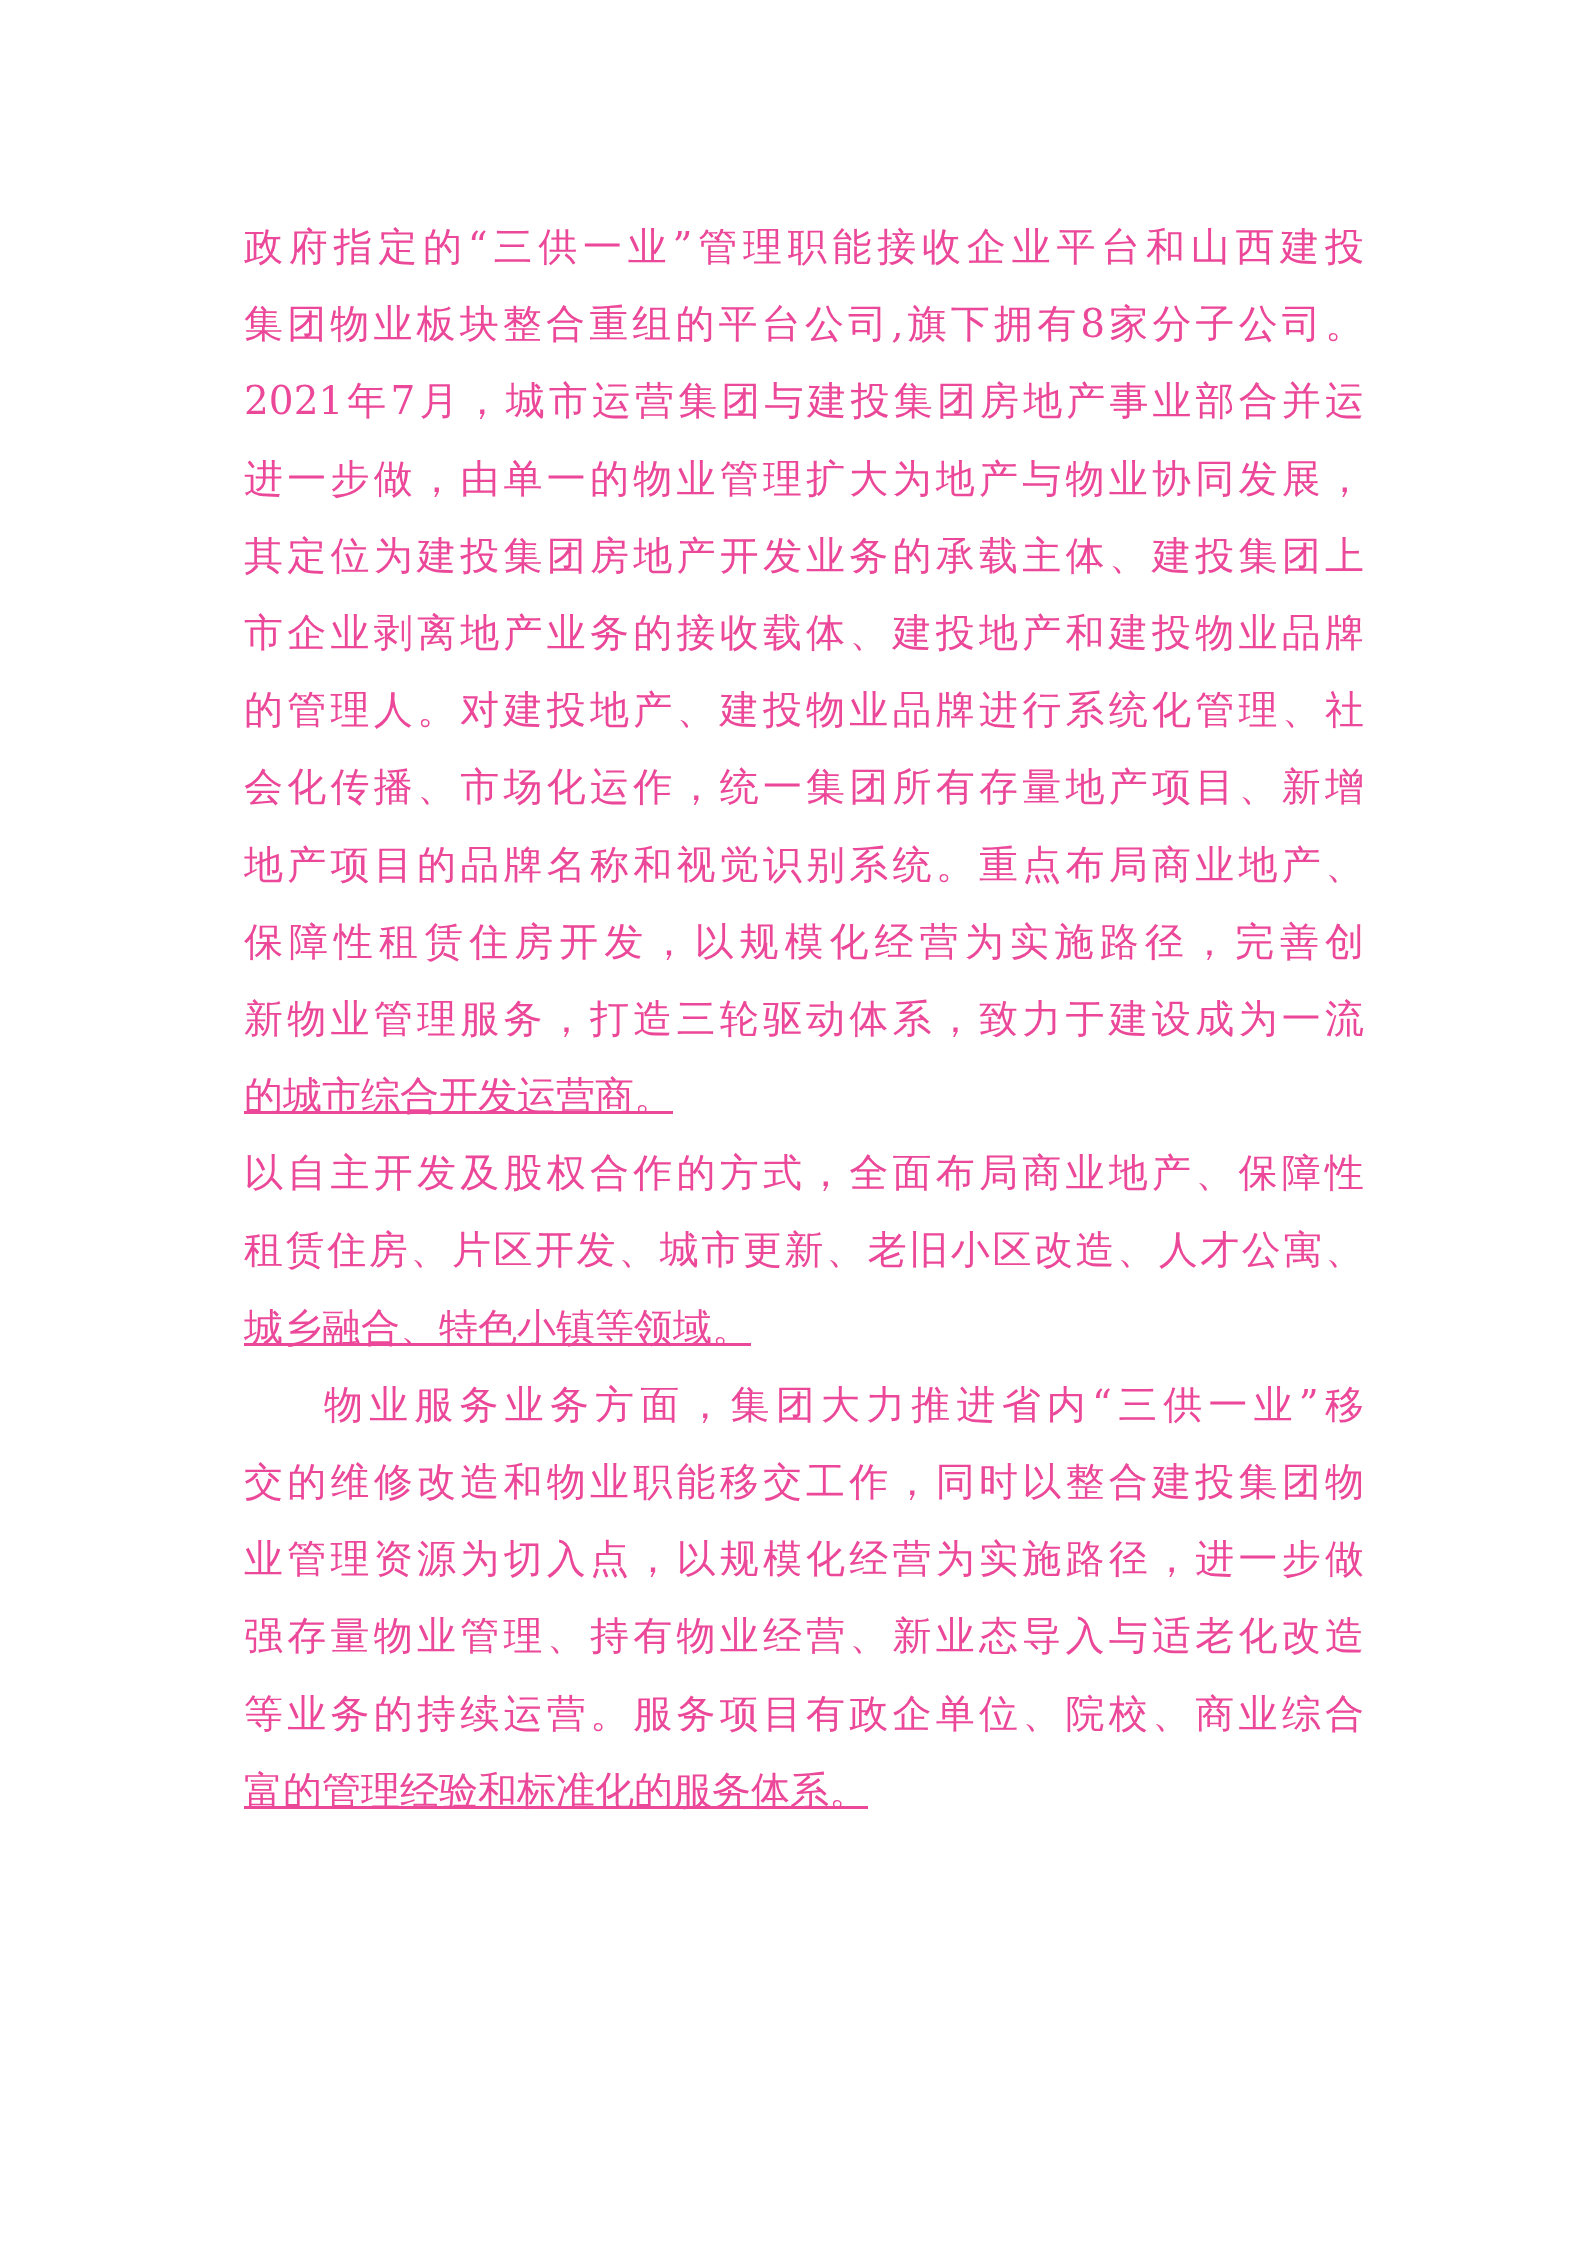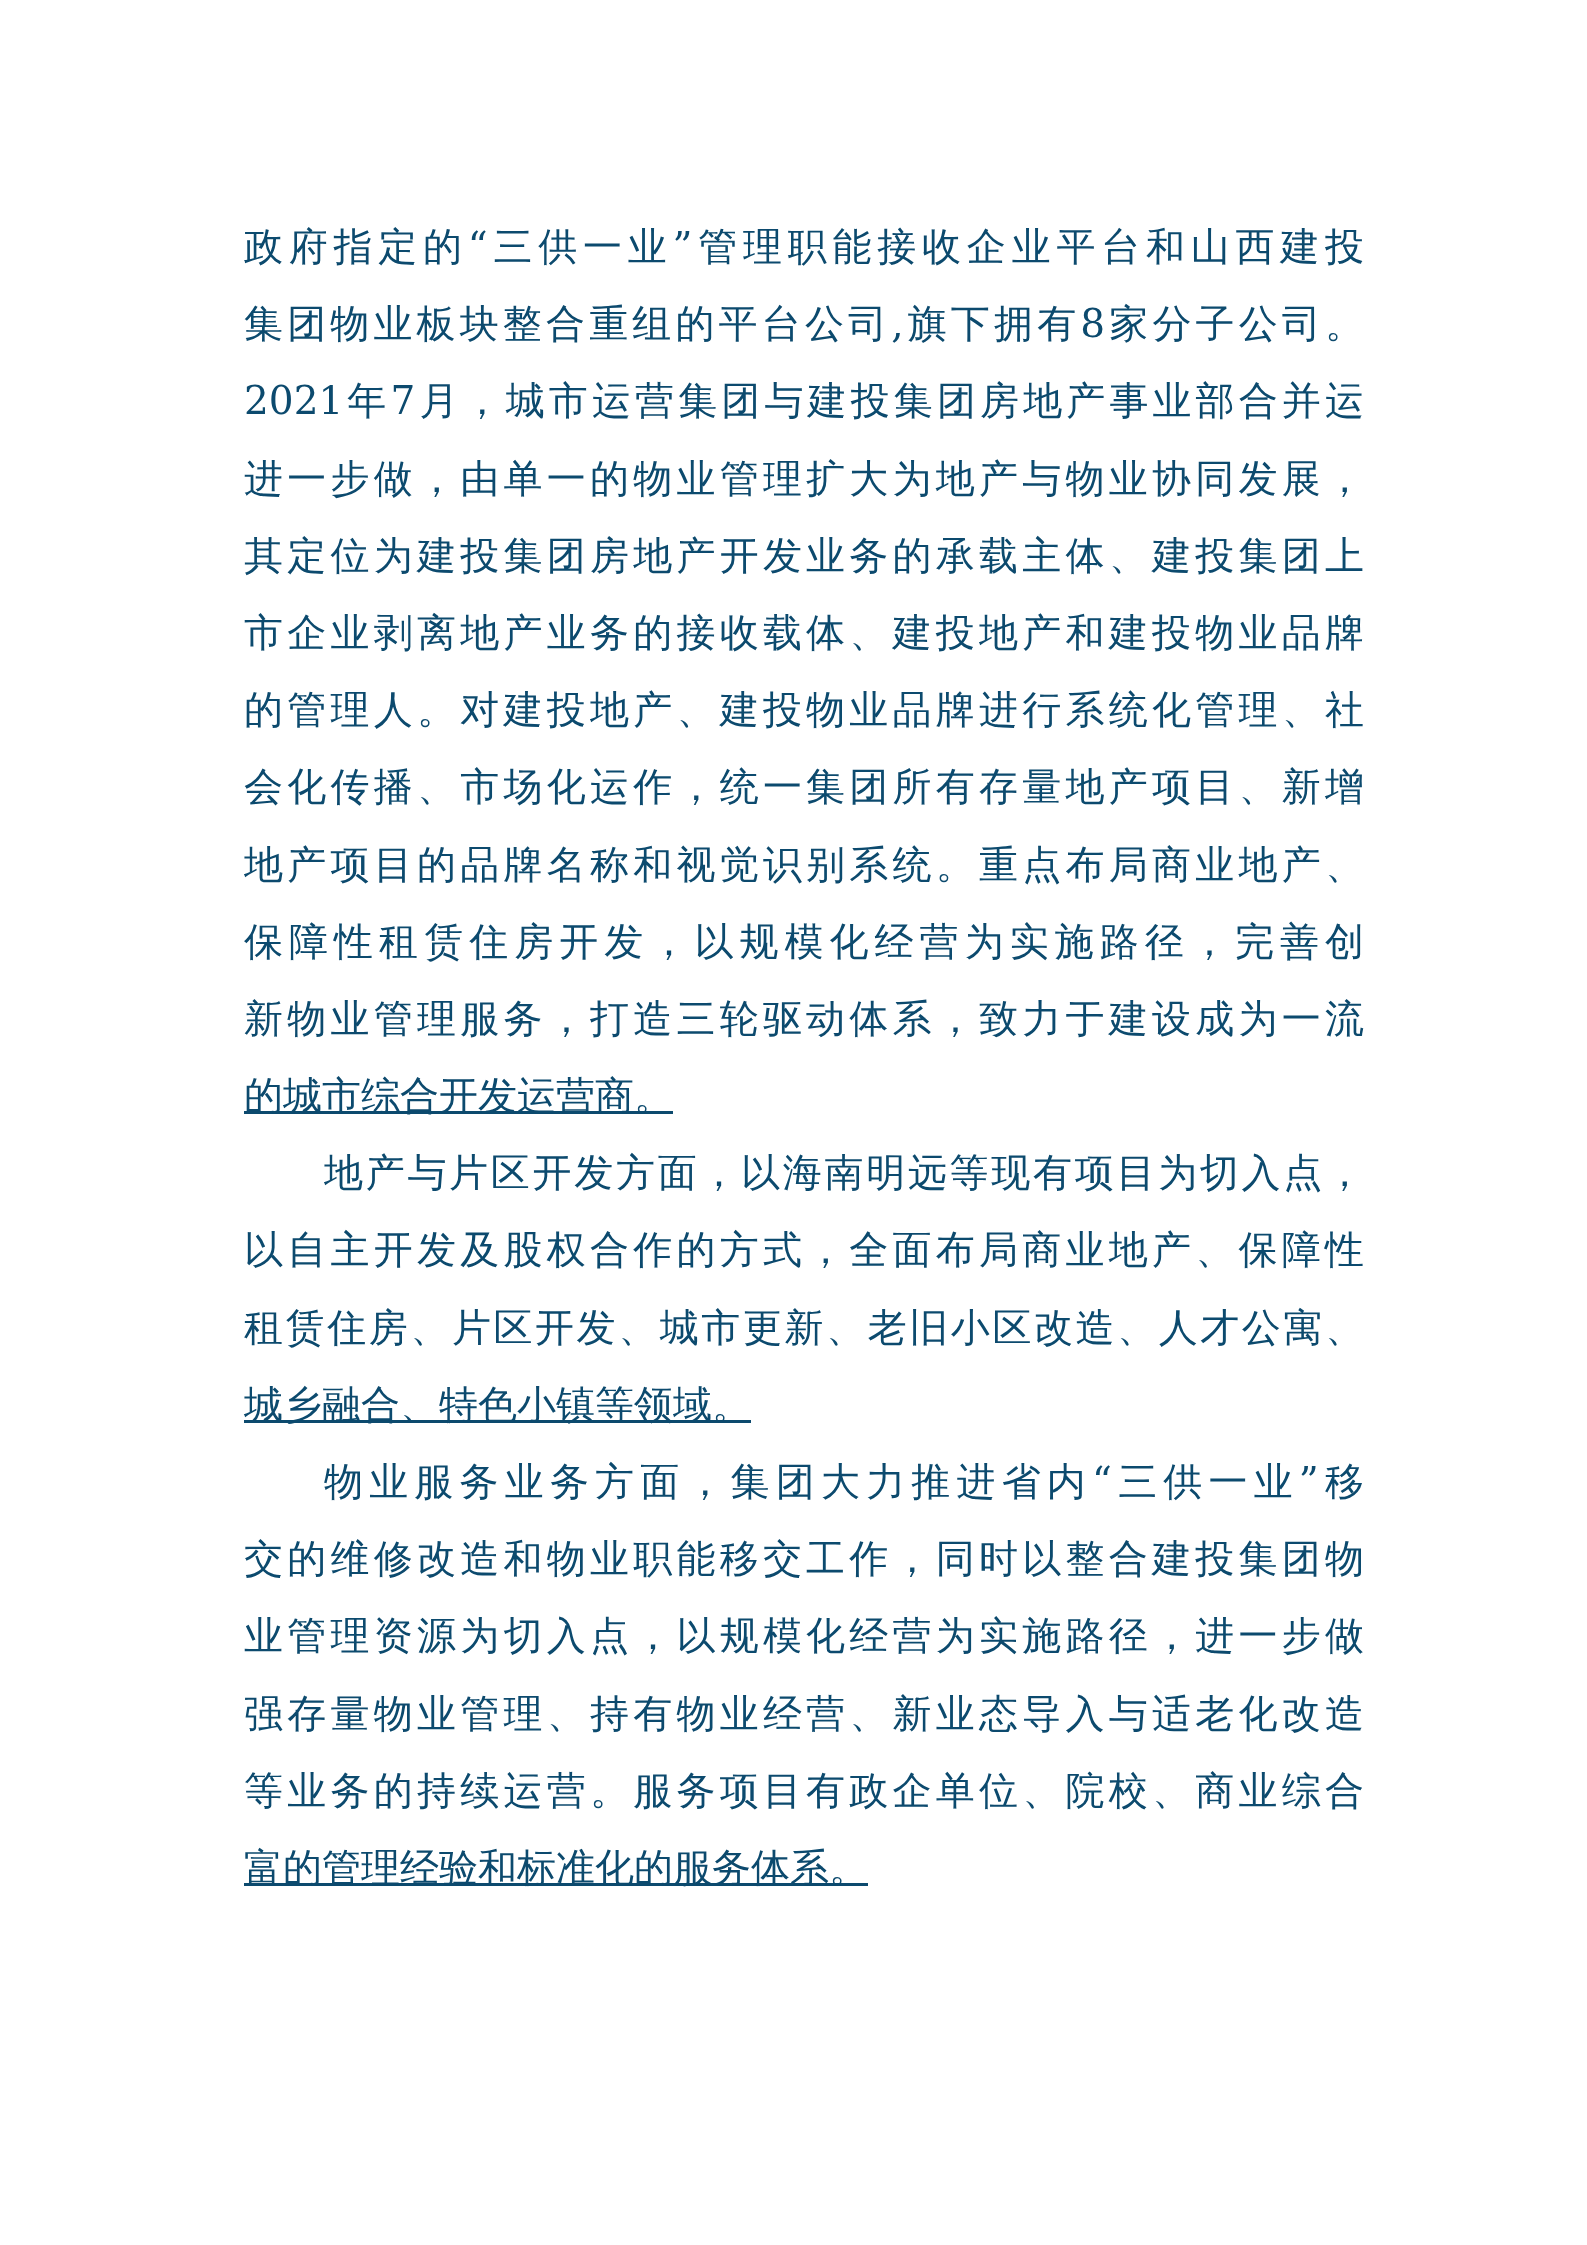--- a/index.html
+++ b/index.html
@@ -20,21 +20,21 @@
       width: 1587px;
       height: 2245px;
       background: #ffffff;
     }
     .text-body {
       position: absolute;
       left: 244px;
       top: 208px;
       width: 1120px;
       font-family: "DejaVu Serif", "Liberation Serif", serif;
-      color: #0c4a6e;
+      color: #ec4899;
       font-size: 39px;
       line-height: 77.2px;
     }
     .paragraph {
       margin: 0;
       padding: 0;
     }
     .line {
       display: block;
       white-space: nowrap;
@@ -65,21 +65,20 @@
       <span class="line">市企业剥离地产业务的接收载体、建投地产和建投物业品牌</span>
       <span class="line">的管理人。对建投地产、建投物业品牌进行系统化管理、社</span>
       <span class="line">会化传播、市场化运作，统一集团所有存量地产项目、新增</span>
       <span class="line">地产项目的品牌名称和视觉识别系统。重点布局商业地产、</span>
       <span class="line">保障性租赁住房开发，以规模化经营为实施路径，完善创</span>
       <span class="line">新物业管理服务，打造三轮驱动体系，致力于建设成为一流</span>
       <span class="line last">的城市综合开发运营商。</span>
     </div>
 
     <div class="paragraph">
-      <span class="line indent">地产与片区开发方面，以海南明远等现有项目为切入点，</span>
       <span class="line">以自主开发及股权合作的方式，全面布局商业地产、保障性</span>
       <span class="line">租赁住房、片区开发、城市更新、老旧小区改造、人才公寓、</span>
       <span class="line last">城乡融合、特色小镇等领域。</span>
     </div>
 
     <div class="paragraph">
       <span class="line indent">物业服务业务方面，集团大力推进省内“三供一业”移</span>
       <span class="line">交的维修改造和物业职能移交工作，同时以整合建投集团物</span>
       <span class="line">业管理资源为切入点，以规模化经营为实施路径，进一步做</span>
       <span class="line">强存量物业管理、持有物业经营、新业态导入与适老化改造</span>

